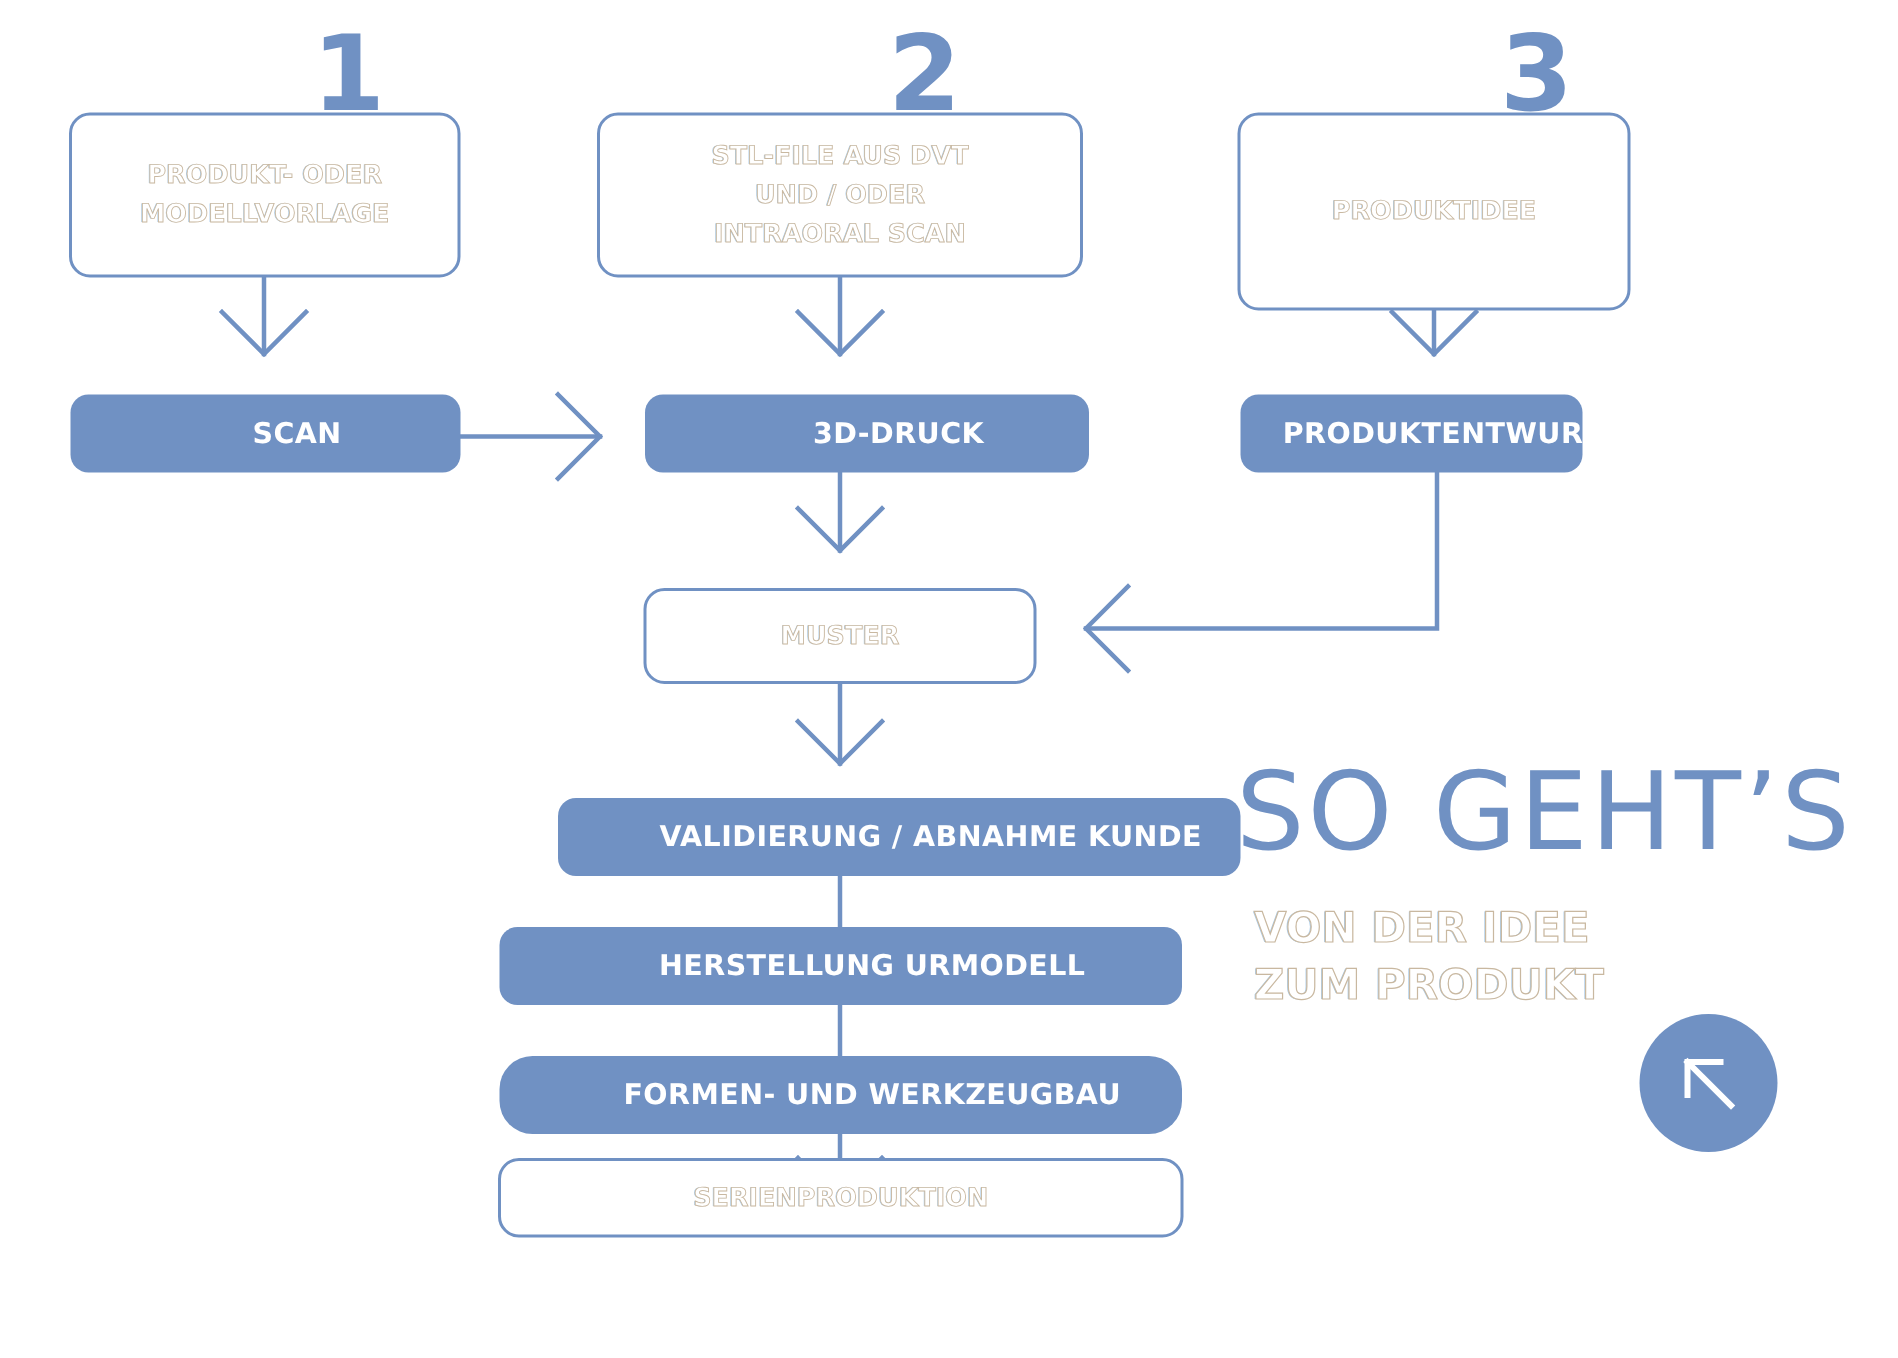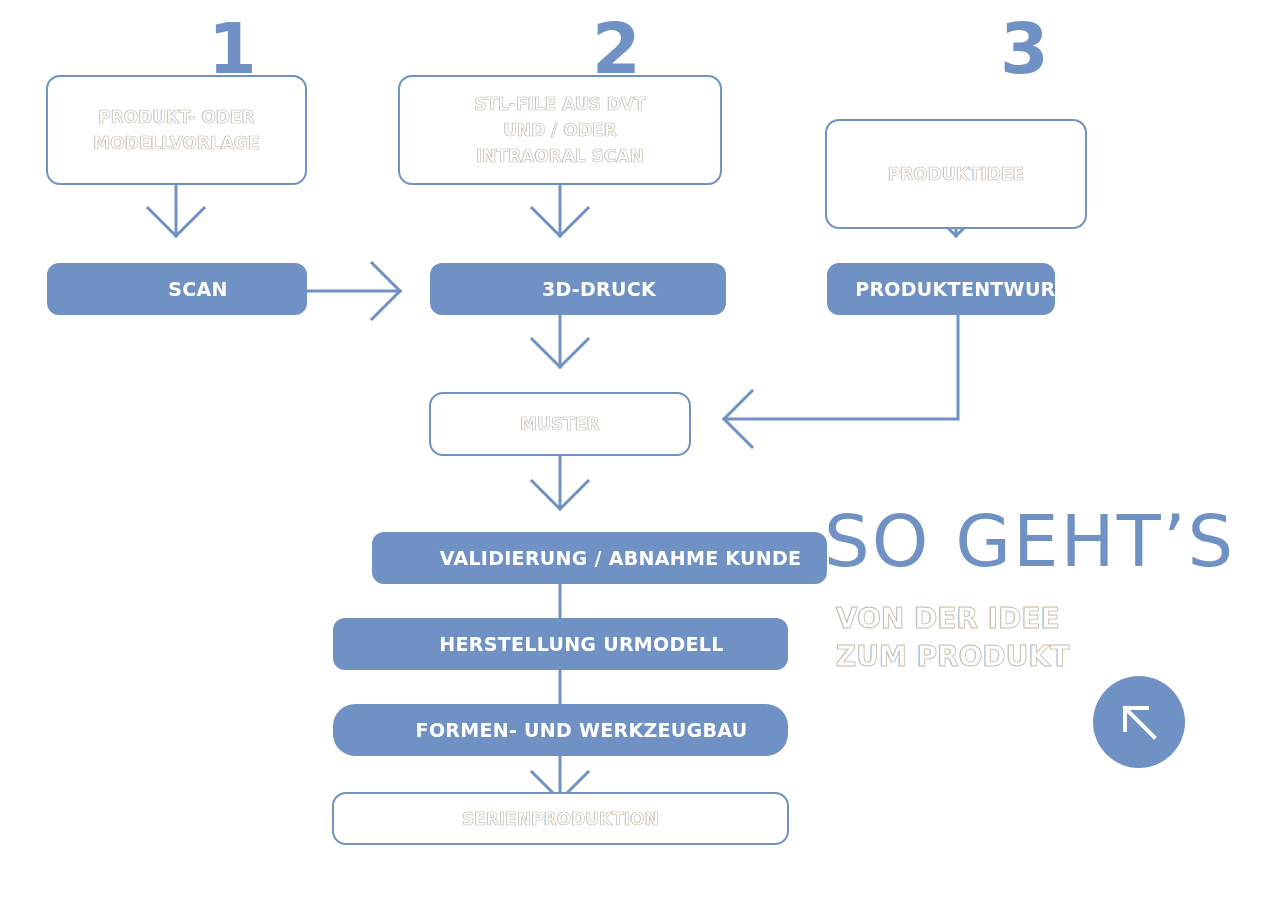--- a/index.html
+++ b/index.html
@@ -68,37 +68,37 @@
 
 <div class="box-outline" style="left:46px; top:75px; width:261px; height:110px;">
   <span class="ghost">PRODUKT- ODER
 MODELLVORLAGE</span>
 </div>
 <div class="box-outline" style="left:398px; top:75px; width:324px; height:110px;">
   <span class="ghost">STL-FILE AUS DVT
 UND / ODER
 INTRAORAL SCAN</span>
 </div>
-<div class="box-outline" style="left:825px; top:75px; width:262px; height:110px;margin-top:44px;">
+<div class="box-outline" style="left:825px; top:75px; width:262px; height:132px;">
   <span class="ghost">PRODUKTIDEE</span>
 </div>
 
 <div class="box-fill" style="left:47px; top:263px; width:260px; height:52px;">SCAN</div>
 <div class="box-fill" style="left:430px; top:263px; width:296px; height:52px;">3D-DRUCK</div>
 <div class="box-fill" style="left:827px; top:263px; width:228px; height:52px;">PRODUKTENTWURF</div>
 
 <div class="box-outline" style="left:429px; top:392px; width:262px; height:64px;">
   <span class="ghost">MUSTER</span>
 </div>
 
 <div class="box-fill" style="left:333px; top:532px; width:455px; height:52px;margin-left:39px;">VALIDIERUNG / ABNAHME KUNDE</div>
 <div class="box-fill" style="left:333px; top:618px; width:455px; height:52px;">HERSTELLUNG URMODELL</div>
 <div class="box-fill" style="left:333px; top:704px; width:455px; height:52px;border-radius:22px;">FORMEN- UND WERKZEUGBAU</div>
 
-<div class="box-outline" style="left:332px; top:792px; width:457px; height:53px;">
+<div class="box-outline" style="left:332px; top:772px; width:457px; height:53px;">
   <span class="ghost">SERIENPRODUKTION</span>
 </div>
 
 <div class="title" style="left:824px; top:505px;">SO GEHT’S</div>
 <div class="subtitle" style="left:836px; top:600px;">VON DER IDEE
 ZUM PRODUKT</div>
 
 <div class="circle" style="left:1093px; top:676px;">
   <svg width="44" height="44" viewBox="0 0 44 44">
     <g stroke="#ffffff" stroke-width="4" fill="none" stroke-linecap="square">

